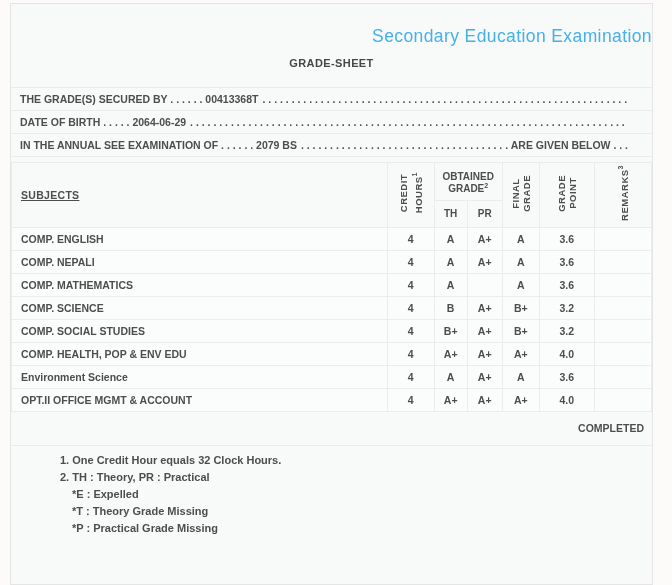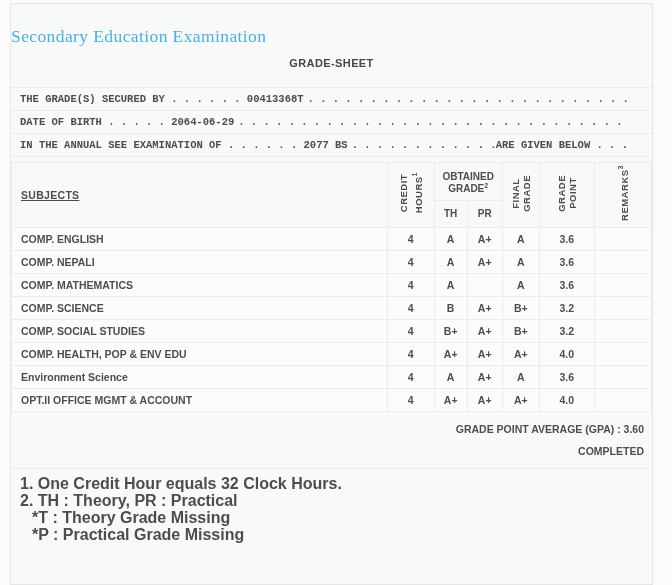--- a/index.html
+++ b/index.html
@@ -13,26 +13,25 @@
   }
   .panel {
     position: absolute; left: 10px; top: 3px;
     width: 643px; height: 582px;
     background: #f8f9f9;
     border: 1px solid #e5e5e5;
     overflow: hidden;
   }
   .title-wrap { padding-top: 22px; }
   .page-title {
-    text-align: left;
+    text-align: right;
     color: #45b1e8;
     font-size: 17.5px;
     font-weight: 400;
     letter-spacing: 0.4px;
-    font-family: Liberation Serif, serif;
   }
   .page-subtitle {
     text-align: center;
     color: #474747;
     font-size: 11px;
     font-weight: 700;
     letter-spacing: 0.4px;
     margin-top: 10px;
     margin-bottom: 18px;
   }
@@ -41,21 +40,20 @@
     height: 23px;
     display: flex;
     align-items: center;
     border-top: 1px solid #ececec;
     padding: 0 24px 0 9px;
     font-size: 10.5px;
     font-weight: 700;
     color: #4d4d4d;
     white-space: nowrap;
     overflow: hidden;
-    font-family: Liberation Mono, monospace;
   }
   .info-left { flex: 0 0 auto; }
   .dots-filler {
     flex: 1 1 auto;
     overflow: hidden;
     white-space: nowrap;
     margin-left: 4px;
   }
   .info-right { flex: 0 0 auto; }
   .table-gap { height: 5px; }
@@ -112,25 +110,26 @@
     font-weight: 700;
     color: #4d4d4d;
   }
   .gpa-line { margin-top: 11px; }
   .status-line { margin-top: 10px; margin-bottom: 11px; }
   .footnotes {
     border-top: 1px solid #ececec;
     padding: 6px 0 0 9px;
   }
   .footnote {
-    font-size: 16px;
+    font-size: 11px;
     font-weight: 700;
     color: #4d4d4d;
     line-height: 17px;
     white-space: pre;
+    margin-left: 40px;
   }
   .footnote.indent { padding-left: 12px; }
 </style>
 </head>
 <body>
 
 <div class="panel">
 
   <div class="title-wrap">
     <div class="page-title">Secondary Education Examination</div>
@@ -140,21 +139,21 @@
   <div class="info-rows">
     <div class="info-row">
       <span class="info-left">THE GRADE(S) SECURED BY . . . . . . 00413368T</span>
       <span class="dots-filler">. . . . . . . . . . . . . . . . . . . . . . . . . . . . . . . . . . . . . . . . . . . . . . . . . . . . . . . . . . . . . . . . . . . . . . . . . . . . . . . . . . . .</span>
     </div>
     <div class="info-row">
       <span class="info-left">DATE OF BIRTH . . . . . 2064-06-29</span>
       <span class="dots-filler">. . . . . . . . . . . . . . . . . . . . . . . . . . . . . . . . . . . . . . . . . . . . . . . . . . . . . . . . . . . . . . . . . . . . . . . . . . . . . . . . . . . .</span>
     </div>
     <div class="info-row">
-      <span class="info-left">IN THE ANNUAL SEE EXAMINATION OF . . . . . . 2077 BS</span>
+      <span class="info-left">IN THE ANNUAL SEE EXAMINATION OF . . . . . . 2079 BS</span>
       <span class="dots-filler">. . . . . . . . . . . . . . . . . . . . . . . . . . . . . . . . . . . . . . . . . . . . . . . . . . . . . . . . . . . . . . . . . . . . . . . . . . . . . . . . . . . .</span>
       <span class="info-right">ARE GIVEN BELOW . . .</span>
     </div>
   </div>
 
   <div class="table-gap"></div>
 
   <table class="grades">
     <colgroup>
       <col style="width:375px">
@@ -259,24 +258,24 @@
         <td>A+</td>
         <td>A+</td>
         <td>A+</td>
         <td>4.0</td>
         <td></td>
       </tr>
     </tbody>
   </table>
 
   <div class="summary">
-    <div class="gpa-line">GRADE POINT AVERAGE (GPA) : 3.60</div>
     <div class="status-line">COMPLETED</div>
   </div>
 
   <div class="footnotes">
     <div class="footnote">1. One Credit Hour equals 32 Clock Hours.</div>
     <div class="footnote">2. TH : Theory, PR : Practical</div>
+    <div class="footnote indent">*E : Expelled</div>
     <div class="footnote indent">*T : Theory Grade Missing</div>
     <div class="footnote indent">*P : Practical Grade Missing</div>
   </div>
 
 </div>
 
 </body></html>

